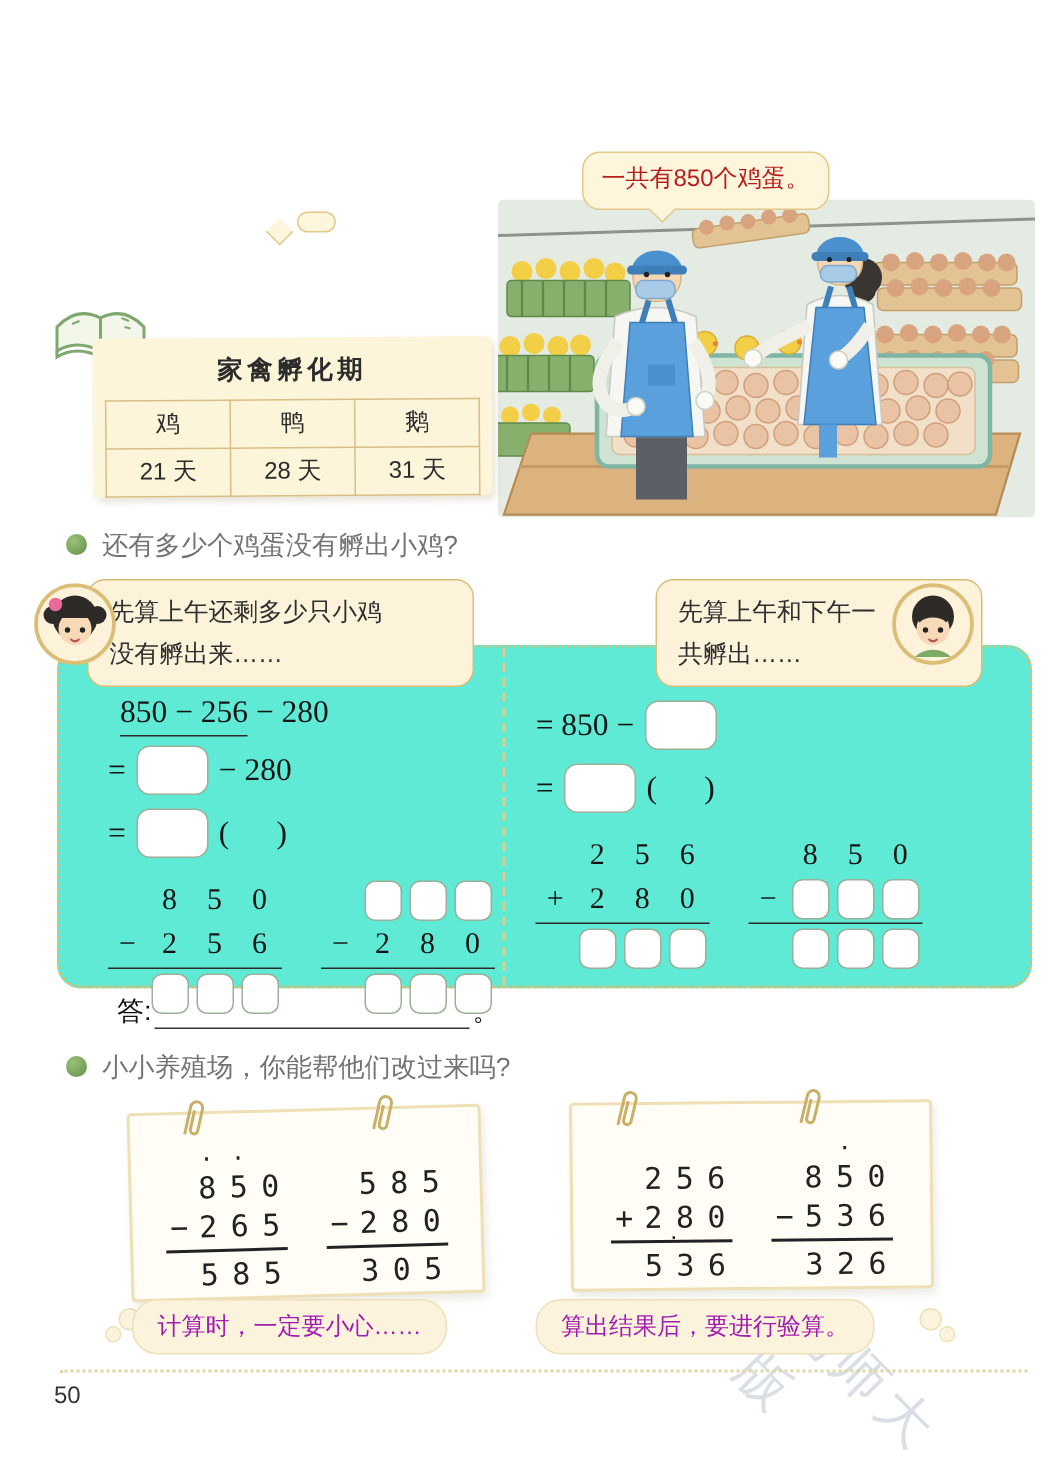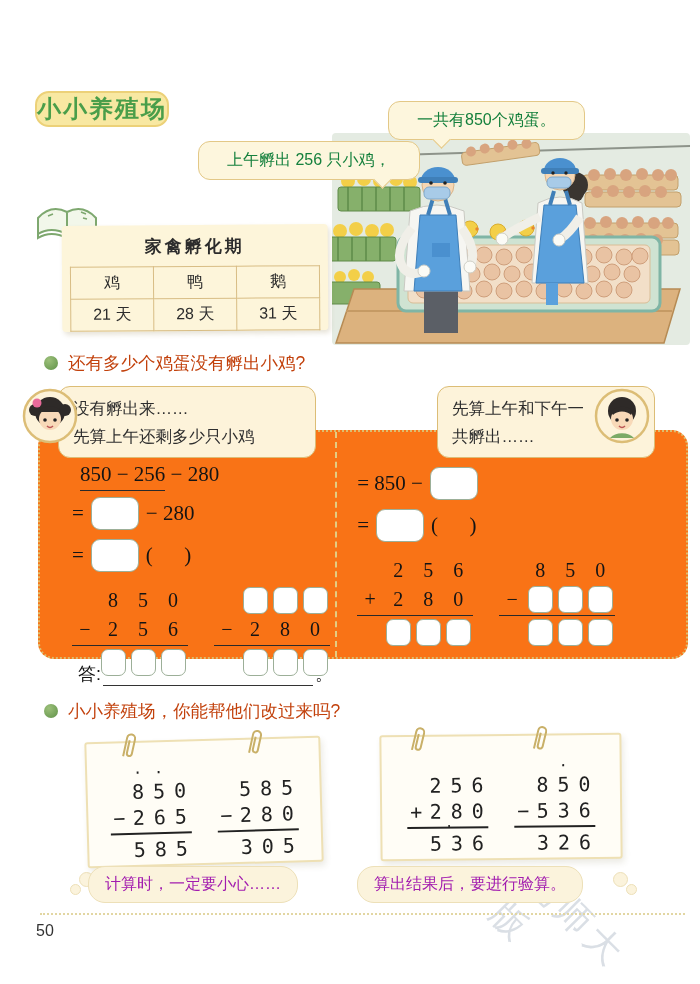--- a/index.html
+++ b/index.html
@@ -5,22 +5,22 @@
   html,body{margin:0;padding:0;background:#fff;}
   .page{position:relative;width:700px;height:984px;background:#ffffff;overflow:hidden;
         font-family:"Liberation Sans",sans-serif;color:#222;}
   .abs{position:absolute;}
 
   
   .title-badge{left:35px;top:91px;background:#f8e8a2;border:2px solid #ecd178;border-radius:14px;
 M    padding:6px 18px;font-size:24px;font-weight:bold;color:#4a9e4a;letter-spacing:2px;}
 
   
-  .bubble{background:#fdf6dd;border:1.5px solid #e3c887;border-radius:12px;padding:6px 28px;
-    font-size:16px;color:#15803d;line-height:1.55;z-index:6;}
+  .bubble{background:#fdf6dd;border:1.5px solid #e3c887;border-radius:12px;padding:6px 12px;
+    font-size:16px;color:#b91c1c;line-height:1.55;z-index:6;}
   .bubble .tail{position:absolute;width:12px;height:12px;background:#fdf6dd;
     border-right:1.5px solid #e3c887;border-bottom:1.5px solid #e3c887;transform:rotate(45deg);}
   .bubble-total{left:388px;top:101px;}
   .bubble-total .tail{left:46px;bottom:-7px;}
   .bubble-hatched{left:198px;top:141px;}
   .bubble-hatched .tail{right:30px;bottom:-7px;transform:rotate(45deg);}
 
   
   .illu{left:332px;top:133px;width:358px;height:212px;z-index:1;}
 
@@ -28,29 +28,29 @@
   .book{left:31px;top:196px;width:74px;height:48px;}
 
   
   .inc-card{left:62px;top:225px;width:266px;height:106px;background:#fdf5da;
     border-radius:4px;box-shadow:2px 3px 5px rgba(120,100,40,.18);transform:rotate(-.4deg);z-index:3;}
   .inc-title{text-align:center;font-size:17px;font-weight:bold;color:#2c2c2c;margin-top:10px;letter-spacing:3px;}
   .inc-table{margin:8px auto 0;border-collapse:collapse;}
   .inc-table td{border:1px solid #d8bd85;width:80px;height:29px;text-align:center;font-size:16px;color:#2c2c2c;background:#fdf5da;}
 
   
-  .qrow{display:flex;align-items:center;gap:10px;font-size:17.5px;color:#c2410c;}
+  .qrow{display:flex;align-items:center;gap:10px;font-size:17.5px;color:#737373;}
   .q1{left:44px;top:351px;}
   .q2{left:44px;top:699px;}
   .bullet{width:14px;height:14px;border-radius:50%;
     background:radial-gradient(circle at 35% 30%,#9cc07a,#5f9148);display:inline-block;}
 
   
   .workbox{left:38px;top:430px;width:646px;height:225px;border:2.5px dotted #dcbd6e;border-radius:16px;
-    display:flex;background:#f97316;}
+    display:flex;background:#5eead4;}
   .wb-col{position:relative;box-sizing:border-box;padding:26px 8px 10px 32px;}
   .wb-col.left{width:46%;border-right:2px dashed #e4cc82;}
   .wb-col.right{width:54%;padding-left:20px;}
   .mathtxt{font-family:"Liberation Serif",serif;font-size:21px;color:#141414;}
   .expr{margin:4px 0 10px 8px;}
   .uline{border-bottom:1.6px solid #2a2a2a;padding-bottom:4px;}
   .eq-line{display:flex;align-items:center;gap:7px;margin:9px 0;}
   .slot-box{width:46px;height:31px;background:#fff;border:1.6px solid #9caf98;border-radius:9px;}
 
   .vcalc-row{display:flex;gap:26px;margin-top:14px;}
@@ -277,29 +277,27 @@
       <polygon points="212,72 244,72 252,150 204,150" fill="#5aa0dc" stroke="#3f7fb8"></polygon>
       <path d="M218,72 L222,58 M238,72 L234,58" stroke="#3f7fb8" stroke-width="4"></path>
       <path d="M208,84 Q182,96 172,104" fill="none" stroke="#f0efe8" stroke-width="9"></path>
       <circle cx="170" cy="106" r="6" fill="#fbfbf6" stroke="#cfcfc6"></circle>
       <path d="M248,84 Q238,100 228,106" fill="none" stroke="#f0efe8" stroke-width="9"></path>
       <circle cx="227" cy="107" r="6" fill="#fbfbf6" stroke="#cfcfc6"></circle>
       <rect x="214" y="150" width="12" height="22" fill="#5aa0dc"></rect>
     </g>
   </svg>
 
-  <div class="abs title-badge">小小养殖场</div>
 
   <div class="abs bubble bubble-total">
     <span>一共有850个鸡蛋。</span>
     <span class="tail"></span>
   </div>
 
   <div class="abs bubble bubble-hatched">
-    <div>上午孵出 256 只小鸡，</div>
     <span class="tail"></span>
   </div>
 
   <svg class="abs book" viewBox="0 0 74 48">
     <path d="M7,22 Q20,8 36,16 L36,38 Q20,30 7,38 Z" fill="#f2f7ea" stroke="#7ea86f" stroke-width="2"></path>
     <path d="M65,22 Q52,8 36,16 L36,38 Q52,30 65,38 Z" fill="#f2f7ea" stroke="#7ea86f" stroke-width="2"></path>
     <path d="M7,38 L7,42 Q20,34 36,42 Q52,34 65,42 L65,38" fill="none" stroke="#7ea86f" stroke-width="2"></path>
     <path d="M17,20 l5,-2 M50,16 l5,2 M52,22 l4,1" stroke="#7ea86f" stroke-width="1.5"></path>
   </svg>
 
@@ -332,22 +330,22 @@
     <circle cx="13" cy="22" r="6" fill="#2e2a28"></circle>
       <circle cx="43" cy="22" r="6" fill="#2e2a28"></circle>
     <circle cx="15" cy="15" r="4.5" fill="#e86a9a"></circle>
     <circle cx="28" cy="31" r="11" fill="#f8d9b8"></circle>
     <path d="M17,24 a12,9 0 0 1 22,0" fill="#2e2a28"></path>
     <circle cx="23" cy="32" r="1.8" fill="#222"></circle>
       <circle cx="33" cy="32" r="1.8" fill="#222"></circle>
     <path d="M25,38 q3,3 6,0" stroke="#b55" stroke-width="1.5" fill="none"></path>
   </svg>
   <div class="hint hint-left">
+    <div>先算上午还剩多少只小鸡</div>
     <div>没有孵出来……</div>
-    <div>先算上午还剩多少只小鸡</div>
   </div>
   <svg class="avatar avatar-boy" viewBox="0 0 56 56">
     <circle cx="28" cy="28" r="26" fill="#fdf3da" stroke="#dcbd76" stroke-width="2.5"></circle>
     <circle cx="28" cy="23" r="14" fill="#2e2a28"></circle>
     <circle cx="28" cy="31" r="11" fill="#f8d9b8"></circle>
     <path d="M17,24 a13,10 0 0 1 22,-1 l-2,4 a11,8 0 0 0 -18,0 Z" fill="#2e2a28"></path>
     <circle cx="23" cy="32" r="1.8" fill="#222"></circle>
       <circle cx="33" cy="32" r="1.8" fill="#222"></circle>
     <path d="M25,38 q3,3 6,0" stroke="#b55" stroke-width="1.5" fill="none"></path>
     <path d="M16,50 a14,10 0 0 1 24,0 Z" fill="#7cab67"></path>

